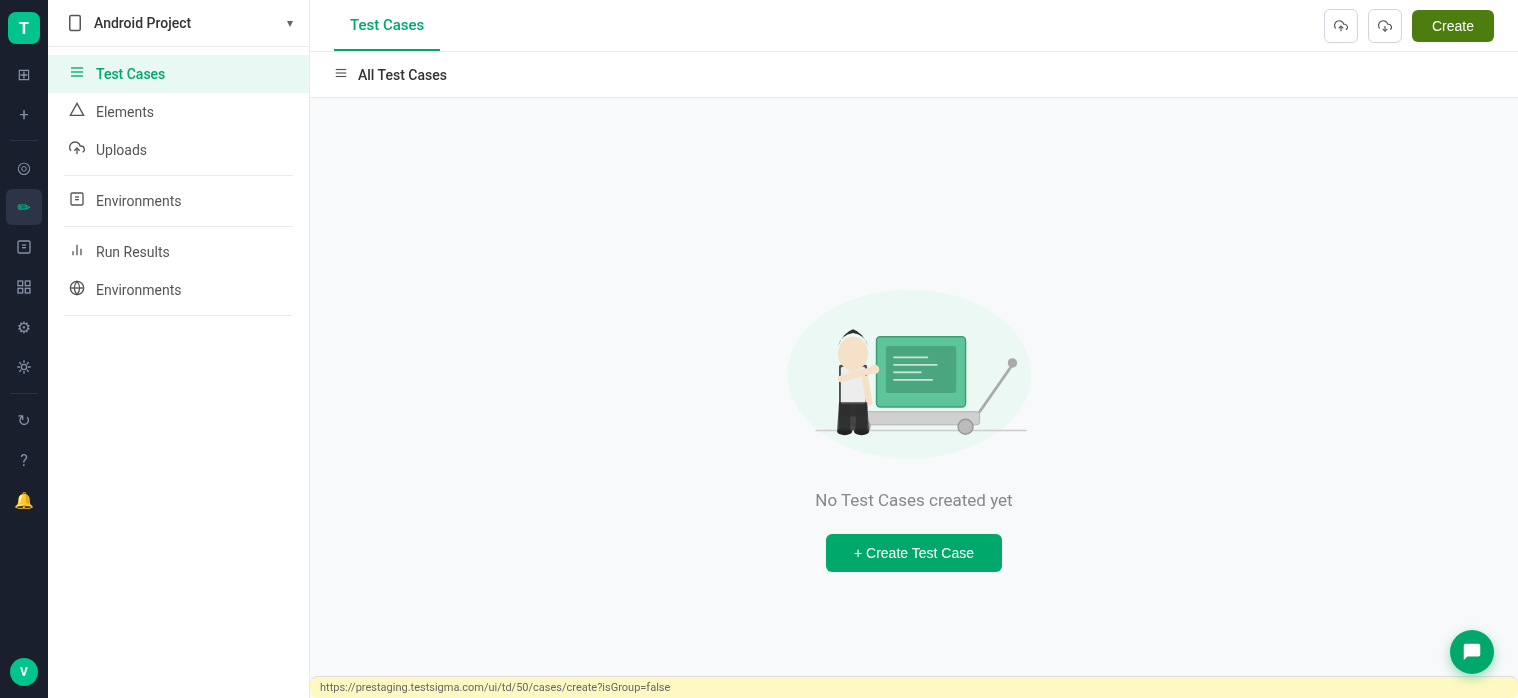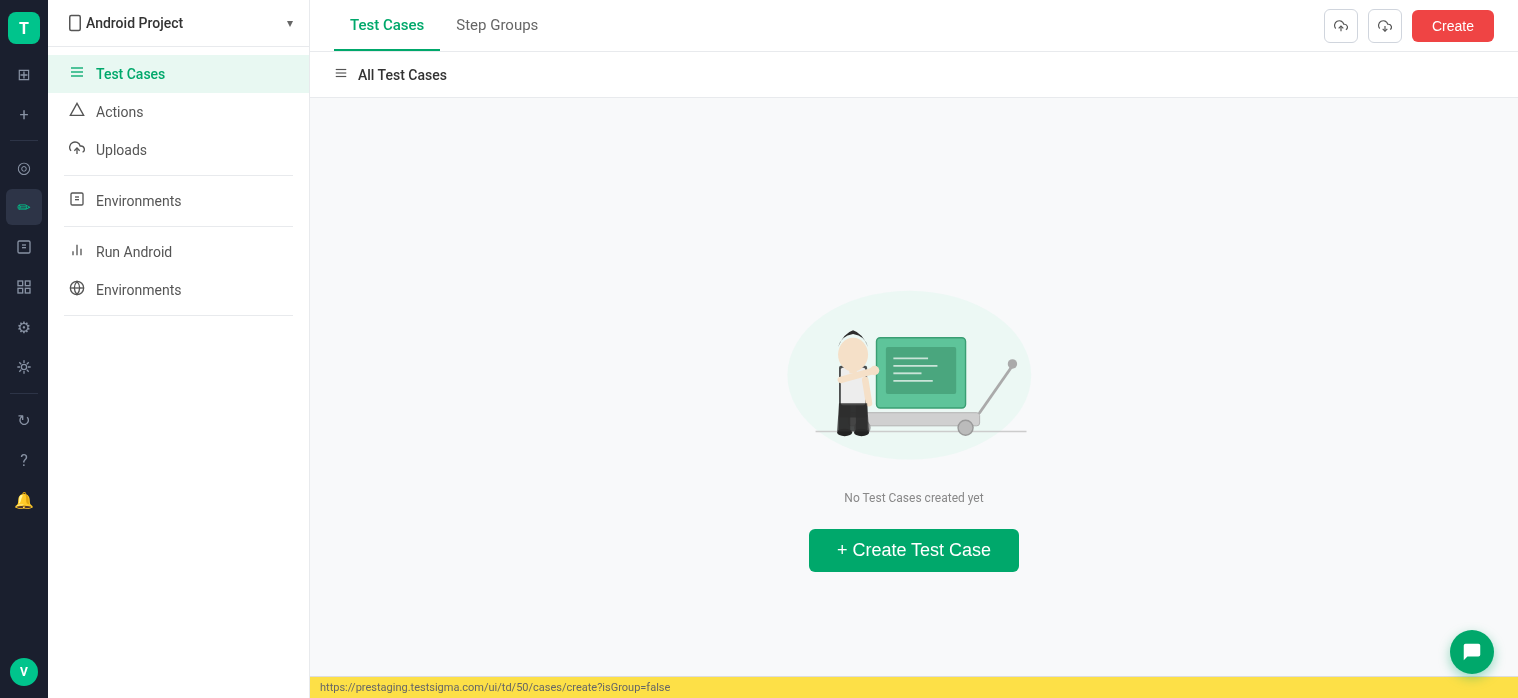--- a/index.html
+++ b/index.html
@@ -61,20 +61,21 @@
     .sidebar-header {
       padding: 12px 16px;
       border-bottom: 1px solid #e8eaed;
       display: flex;
       align-items: center;
       justify-content: space-between;
     }
     .sidebar-project {
       display: flex;
       align-items: center;
+      gap: 8px;
       cursor: pointer;
     }
     .sidebar-project-icon {
       width: 22px; height: 22px;
       display: flex; align-items: center; justify-content: center;
       color: #555;
     }
     .sidebar-project-name {
       font-size: 14px;
       font-weight: 500;
@@ -134,21 +135,21 @@
     .topbar-actions { display: flex; align-items: center; gap: 10px; }
     .topbar-icon-btn {
       width: 34px; height: 34px;
       border: 1px solid #d0d5dd;
       border-radius: 6px;
       display: flex; align-items: center; justify-content: center;
       cursor: pointer; color: #555; font-size: 14px;
       background: #fff;
     }
     .create-btn {
-      background: #ef4444;
+      background: #4d7c0f;
       color: white;
       border: none;
       border-radius: 6px;
       padding: 8px 20px;
       font-size: 14px;
       font-weight: 500;
       cursor: pointer;
     }
 
     
@@ -178,47 +179,48 @@
       justify-content: center;
       padding: 40px;
     }
     .empty-illustration {
       width: 300px;
       height: 260px;
       position: relative;
       margin-bottom: 28px;
     }
     .empty-text {
-      font-size: 12px;
+      font-size: 17px;
       color: #888;
       margin-bottom: 24px;
       font-weight: 400;
     }
     .create-test-btn {
       background: #00a86b;
       color: white;
       border: none;
       border-radius: 6px;
       padding: 11px 28px;
-      font-size: 18px;
+      font-size: 14px;
       font-weight: 500;
       cursor: pointer;
     }
 
     
     .statusbar {
-      background: #fde047;
+      background: #fef9c3;
       padding: 2px 10px;
       font-size: 11px;
       color: #666;
       border-top: 1px solid #ddd;
       flex-shrink: 0;
       height: 22px;
       display: flex;
       align-items: center;
+      border-radius: 8px;
     }
 
     
     .chat-bubble {
       position: fixed;
       bottom: 24px;
       right: 24px;
       width: 44px; height: 44px;
       background: #00a86b;
       border-radius: 50%;
@@ -298,21 +300,21 @@
           </svg>
       </span>
       <span>Test Cases</span>
     </div>
     <div class="sidebar-item">
       <span class="item-icon">
         <svg width="16" height="16" viewBox="0 0 24 24" fill="none" stroke="currentColor" stroke-width="2">
             <polygon points="12 2 22 20 2 20"></polygon>
           </svg>
       </span>
-      <span>Actions</span>
+      <span>Elements</span>
     </div>
     <div class="sidebar-item">
       <span class="item-icon">
         <svg width="16" height="16" viewBox="0 0 24 24" fill="none" stroke="currentColor" stroke-width="2">
             <polyline points="16 16 12 12 8 16"></polyline>
             <line x1="12" y1="12" x2="12" y2="21"></line>
             <path d="M20.39 18.39A5 5 0 0 0 18 9h-1.26A8 8 0 1 0 3 16.3"></path>
           </svg>
       </span>
       <span>Uploads</span>
@@ -334,21 +336,21 @@
     <div class="sidebar-divider"></div>
 
     <div class="sidebar-item">
       <span class="item-icon">
         <svg width="16" height="16" viewBox="0 0 24 24" fill="none" stroke="currentColor" stroke-width="2">
             <line x1="18" y1="20" x2="18" y2="10"></line>
             <line x1="12" y1="20" x2="12" y2="4"></line>
             <line x1="6" y1="20" x2="6" y2="14"></line>
           </svg>
       </span>
-      <span>Run Android</span>
+      <span>Run Results</span>
     </div>
     <div class="sidebar-item">
       <span class="item-icon">
         <svg width="16" height="16" viewBox="0 0 24 24" fill="none" stroke="currentColor" stroke-width="2">
             <circle cx="12" cy="12" r="10"></circle>
             <line x1="2" y1="12" x2="22" y2="12"></line>
             <path d="M12 2a15.3 15.3 0 0 1 4 10 15.3 15.3 0 0 1-4 10 15.3 15.3 0 0 1-4-10 15.3 15.3 0 0 1 4-10z"></path>
           </svg>
       </span>
       <span>Environments</span>
@@ -358,23 +360,20 @@
 
   </nav>
 </div>
 
 <div class="main">
 
   <div class="topbar">
     <div class="topbar-tabs">
       <div class="topbar-tab active">
         <span>Test Cases</span>
-      </div>
-      <div class="topbar-tab">
-        <span>Step Groups</span>
       </div>
     </div>
     <div class="topbar-actions">
       <div class="topbar-icon-btn" title="Upload">
         <svg width="14" height="14" viewBox="0 0 24 24" fill="none" stroke="currentColor" stroke-width="2">
             <polyline points="16 16 12 12 8 16"></polyline>
             <line x1="12" y1="12" x2="12" y2="21"></line>
             <path d="M20.39 18.39A5 5 0 0 0 18 9h-1.26A8 8 0 1 0 3 16.3"></path>
           </svg>
       </div>

